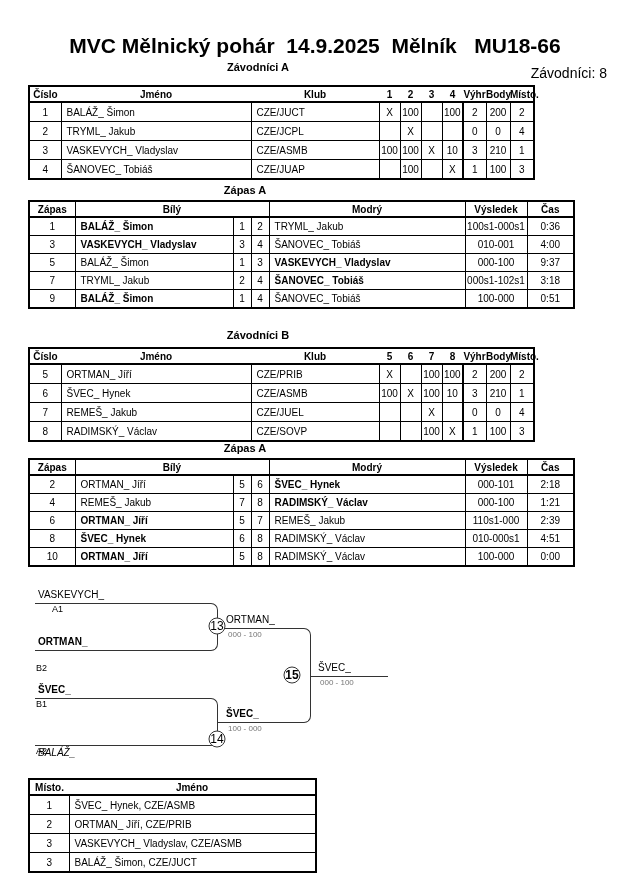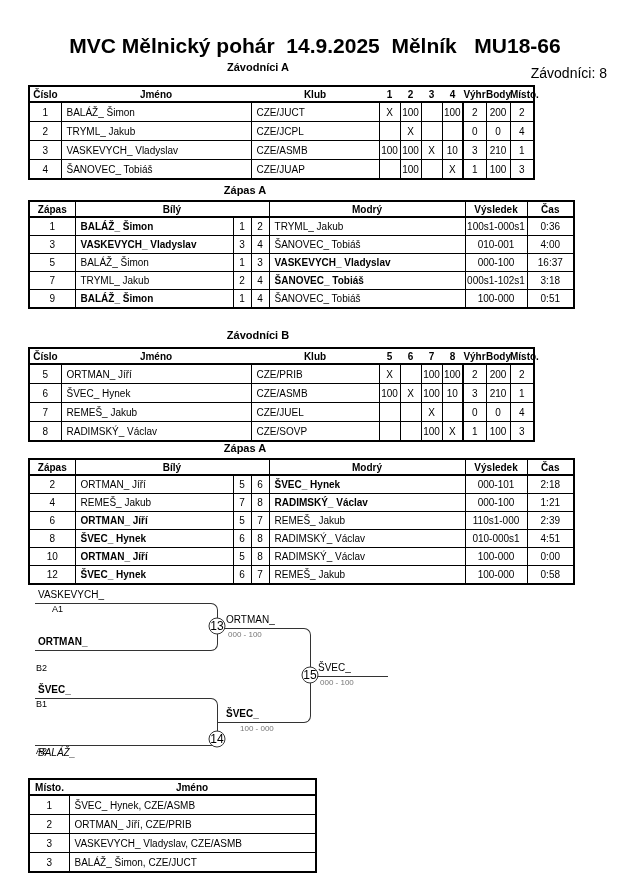--- a/index.html
+++ b/index.html
@@ -156,21 +156,21 @@
       <td class="c">010-001</td>
       <td class="c">4:00</td>
     </tr>
     <tr>
       <td class="c">5</td>
       <td class="l">BALÁŽ_ Šimon</td>
       <td class="c">1</td>
       <td class="c">3</td>
       <td class="l b">VASKEVYCH_ Vladyslav</td>
       <td class="c">000-100</td>
-      <td class="c">16:37</td>
+      <td class="c">9:37</td>
     </tr>
     <tr>
       <td class="c">7</td>
       <td class="l">TRYML_ Jakub</td>
       <td class="c">2</td>
       <td class="c">4</td>
       <td class="l b">ŠANOVEC_ Tobiáš</td>
       <td class="c">000s1-102s1</td>
       <td class="c">3:18</td>
     </tr>
@@ -323,58 +323,49 @@
     </tr>
     <tr>
       <td class="c">10</td>
       <td class="l b">ORTMAN_ Jíří</td>
       <td class="c">5</td>
       <td class="c">8</td>
       <td class="l">RADIMSKÝ_ Václav</td>
       <td class="c">100-000</td>
       <td class="c">0:00</td>
     </tr>
-    <tr>
-      <td class="c">12</td>
-      <td class="l b">ŠVEC_ Hynek</td>
-      <td class="c">6</td>
-      <td class="c">7</td>
-      <td class="l">REMEŠ_ Jakub</td>
-      <td class="c">100-000</td>
-      <td class="c">0:58</td>
-    </tr>
   </tbody>
     </table>
 
   <div class="bracket">
 
     <div class="bk" style="left:7px;top:20px;width:182px;height:23px;border-top-width:1px;border-right-width:1px;border-top-right-radius:7px;"></div>
     <div class="bk" style="left:7px;top:43px;width:182px;height:24px;border-bottom-width:1px;border-right-width:1px;border-bottom-right-radius:7px;"></div>
     <div class="bk" style="left:7px;top:115px;width:182px;height:24px;border-top-width:1px;border-right-width:1px;border-top-right-radius:7px;"></div>
     <div class="bk" style="left:7px;top:139px;width:182px;height:23px;border-bottom-width:1px;border-right-width:1px;border-bottom-right-radius:7px;"></div>
     <div class="bk" style="left:189px;top:45px;width:93px;height:47px;border-top-width:1px;border-right-width:1px;border-top-right-radius:7px;"></div>
     <div class="bk" style="left:189px;top:92px;width:93px;height:47px;border-bottom-width:1px;border-right-width:1px;border-bottom-right-radius:7px;"></div>
     <div class="bk" style="left:282px;top:93px;width:78px;height:0;border-top-width:1px;"></div>
 
     <div class="bk-circle" style="left:189px;top:43px;">13</div>
     <div class="bk-circle" style="left:189px;top:156px;">14</div>
-    <div class="bk-circle" style="left:282px;top:92px;">15</div>
+    <div class="bk-circle" style="left:264px;top:92px;font-weight:bold;">15</div>
 
     <div class="bk-name" style="left:10px;top:6px;">VASKEVYCH_</div>
     <div class="bk-seed" style="left:24px;top:21px;">A1</div>
     <div class="bk-name b" style="left:10px;top:53px;">ORTMAN_</div>
     <div class="bk-seed" style="left:8px;top:80px;">B2</div>
     <div class="bk-name" style="left:198px;top:31px;">ORTMAN_</div>
     <div class="bk-score" style="left:200px;top:47px;">000 - 100</div>
     <div class="bk-name b" style="left:10px;top:101px;">ŠVEC_</div>
     <div class="bk-seed" style="left:8px;top:116px;">B1</div>
     <div class="bk-name" style="left:10px;top:164px;font-style:italic;">BALÁŽ_</div>
     <div class="bk-seed" style="left:8px;top:163px;">A2</div>
     <div class="bk-name b" style="left:198px;top:125px;">ŠVEC_</div>
-    <div class="bk-score" style="left:212px;top:141px;">100 - 000</div>
+    <div class="bk-score" style="left:200px;top:141px;">100 - 000</div>
     <div class="bk-name" style="left:290px;top:79px;">ŠVEC_</div>
     <div class="bk-score" style="left:292px;top:95px;">000 - 100</div>
   </div>
 
 
   <table class="stable" style="left:28px;top:778px;width:287px;">
     <colgroup>
         <col style="width:40px">
         <col style="width:247px">
       </colgroup>

